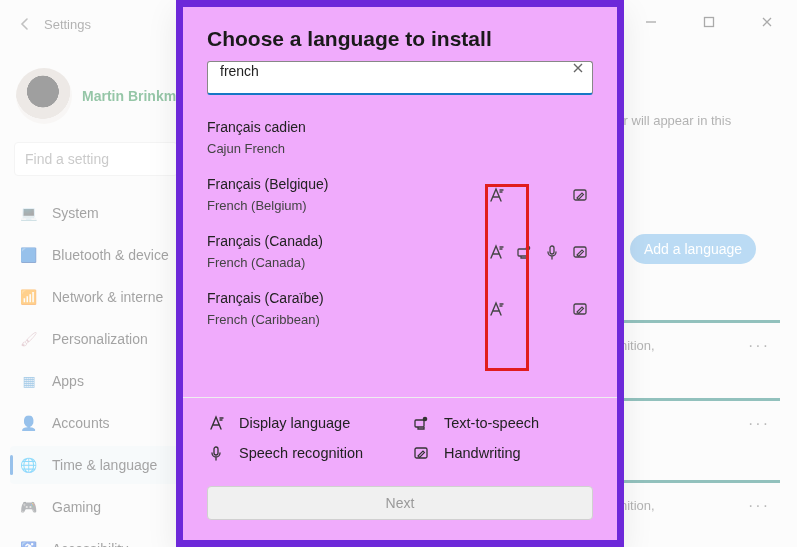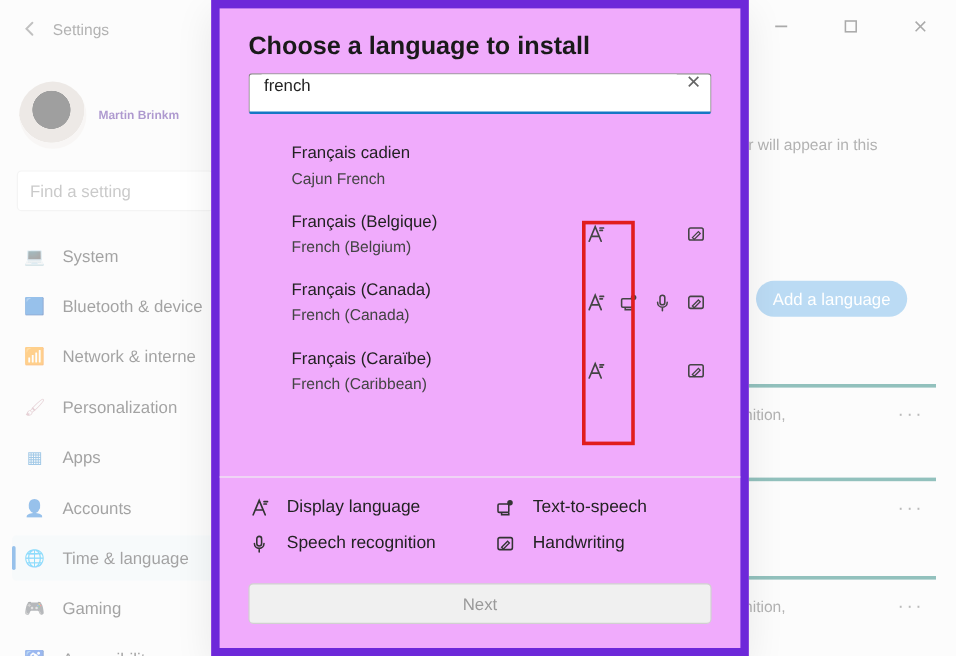--- a/index.html
+++ b/index.html
@@ -36,21 +36,21 @@
   .win-btn { width: 40px; height: 28px; display: flex; align-items: center; justify-content: center; color: #444; }
   .leftpane {
     position: absolute; top: 56px; left: 0; width: 190px;
     padding: 6px 10px;
   }
   .user-row { display: flex; align-items: center; gap: 10px; margin: 6px 0 18px 6px; }
   .avatar {
     width: 56px; height: 56px; border-radius: 50%;
     background: radial-gradient(circle at 48% 42%, #2b2b2b 0 36%, #d7cfc8 37% 62%, #efece8 63% 100%);
   }
-  .user-name { font-size: 10px; font-weight: 600; color: #4c1d95; }
+  .user-name { font-size: 14px; font-weight: 600; color: #15803d; }
   .find-setting {
     width: 164px; height: 34px; border: 1px solid #e6e6e6; border-radius: 4px;
     background: #fff; display: flex; align-items: center; padding: 0 10px;
     color: #8a8a8a; font-size: 14px; margin: 0 0 18px 4px;
   }
   .nav { display: flex; flex-direction: column; gap: 4px; }
   .nav-item {
     display: flex; align-items: center; gap: 14px;
     height: 38px; padding: 0 10px; border-radius: 4px;
     color: #333; font-size: 14px;
@@ -113,21 +113,21 @@
     display: flex; align-items: flex-start; gap:8px;
     padding: 0 8px 0 10px; background:#fff;
   }
   .search-box input {
     flex:1; border:none; outline:none; font-size:14px;
     font-family: inherit; color:#222;
   }
   .clear-x { color:#666; font-size:14px; cursor:pointer; }
 
   .lang-list { flex:1; overflow:hidden; padding: 14px 18px 0 24px; }
-  .lang-item { padding: 10px 0 10px 0; position:relative;margin-left:36px; }
+  .lang-item { padding: 10px 0 10px 0; position:relative; }
   .lang-native { font-size:14px; color:#222; }
   .lang-eng { font-size:13px; color:#444; margin-top:6px; }
   .cap-row {
     position:absolute; right:10px; top:50%; transform:translateY(-50%);
     display:flex; gap:10px; color:#444;
   }
   .cap { width:18px; height:18px; display:flex; align-items:center; justify-content:center; }
 
   .red-box {
     position:absolute;

